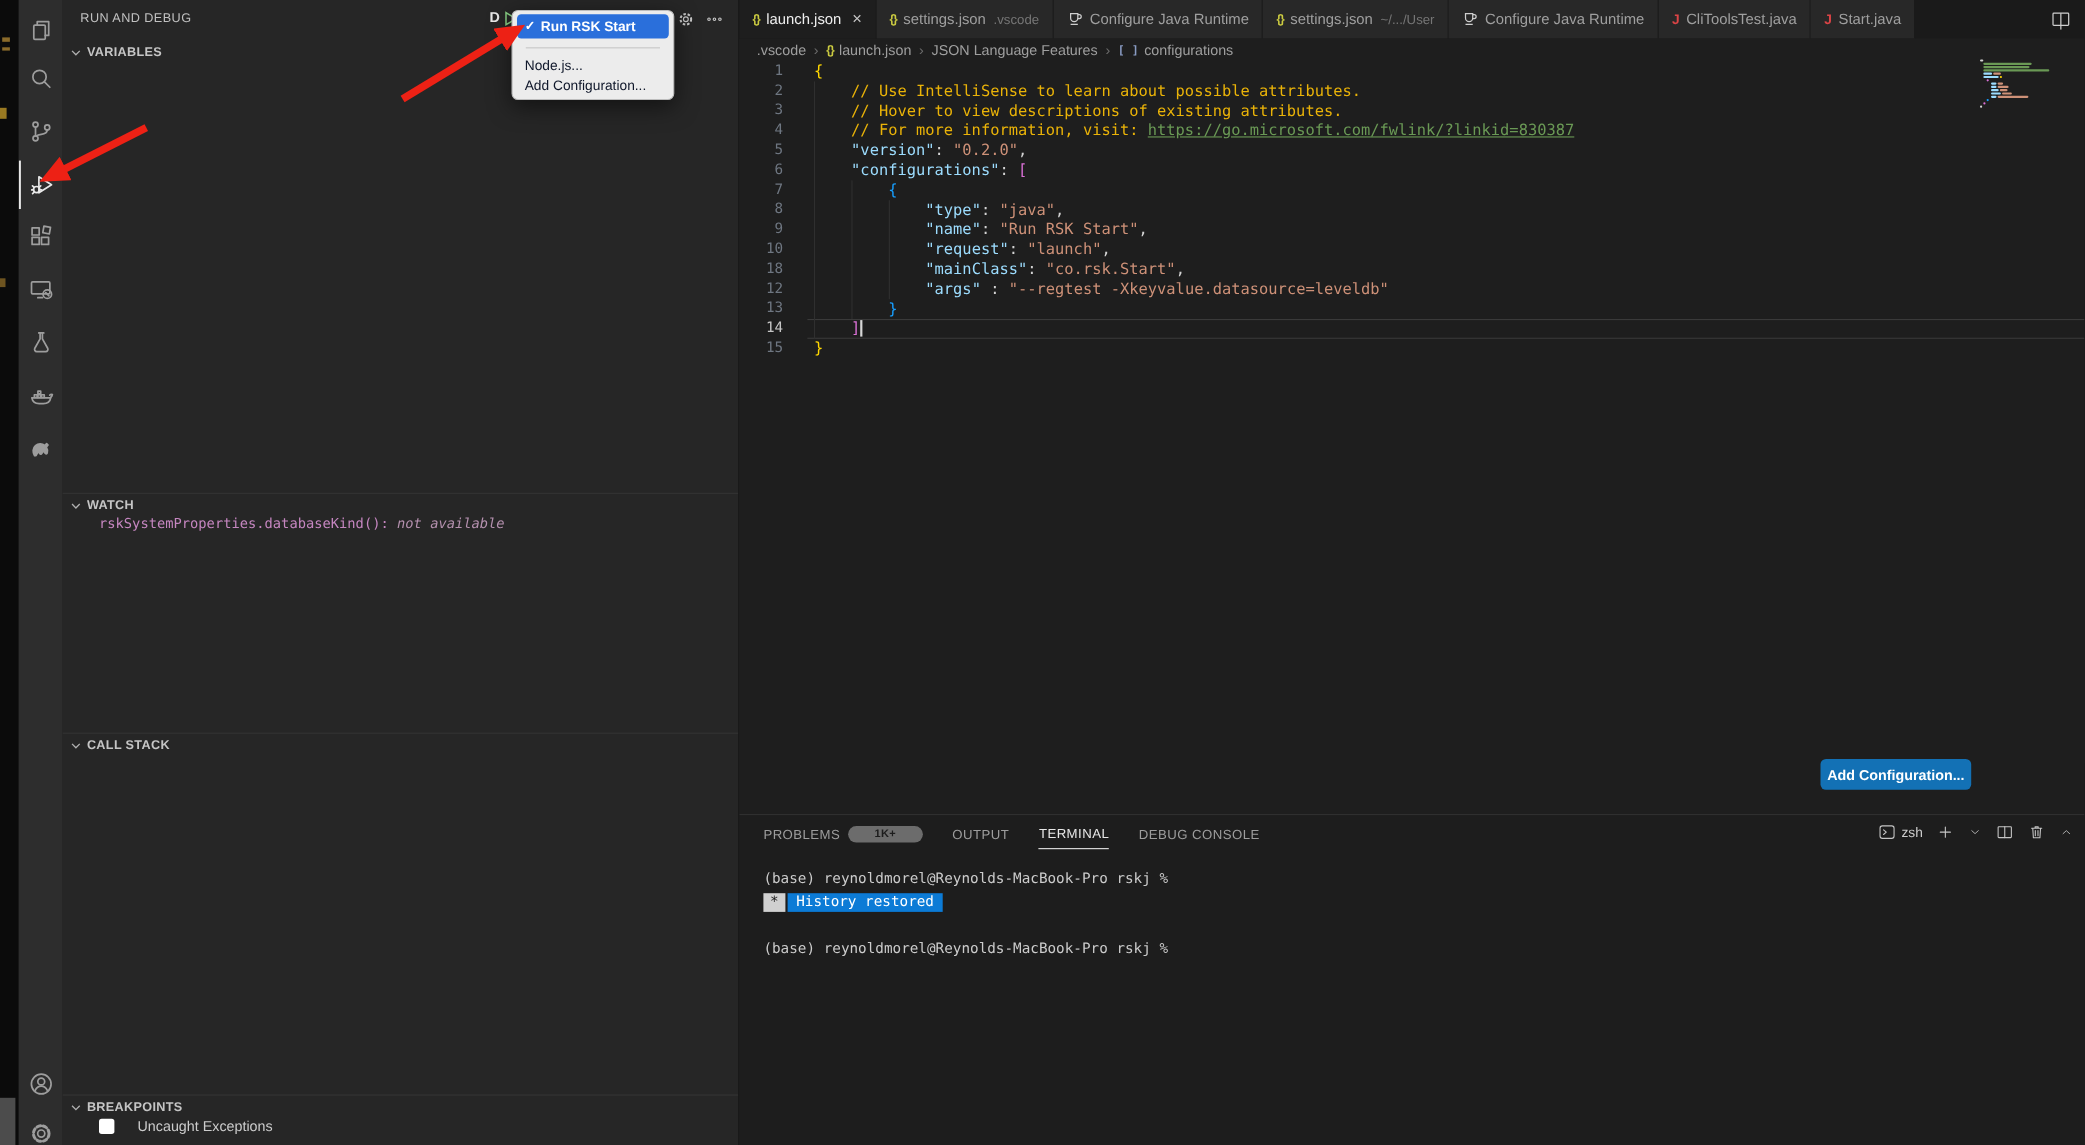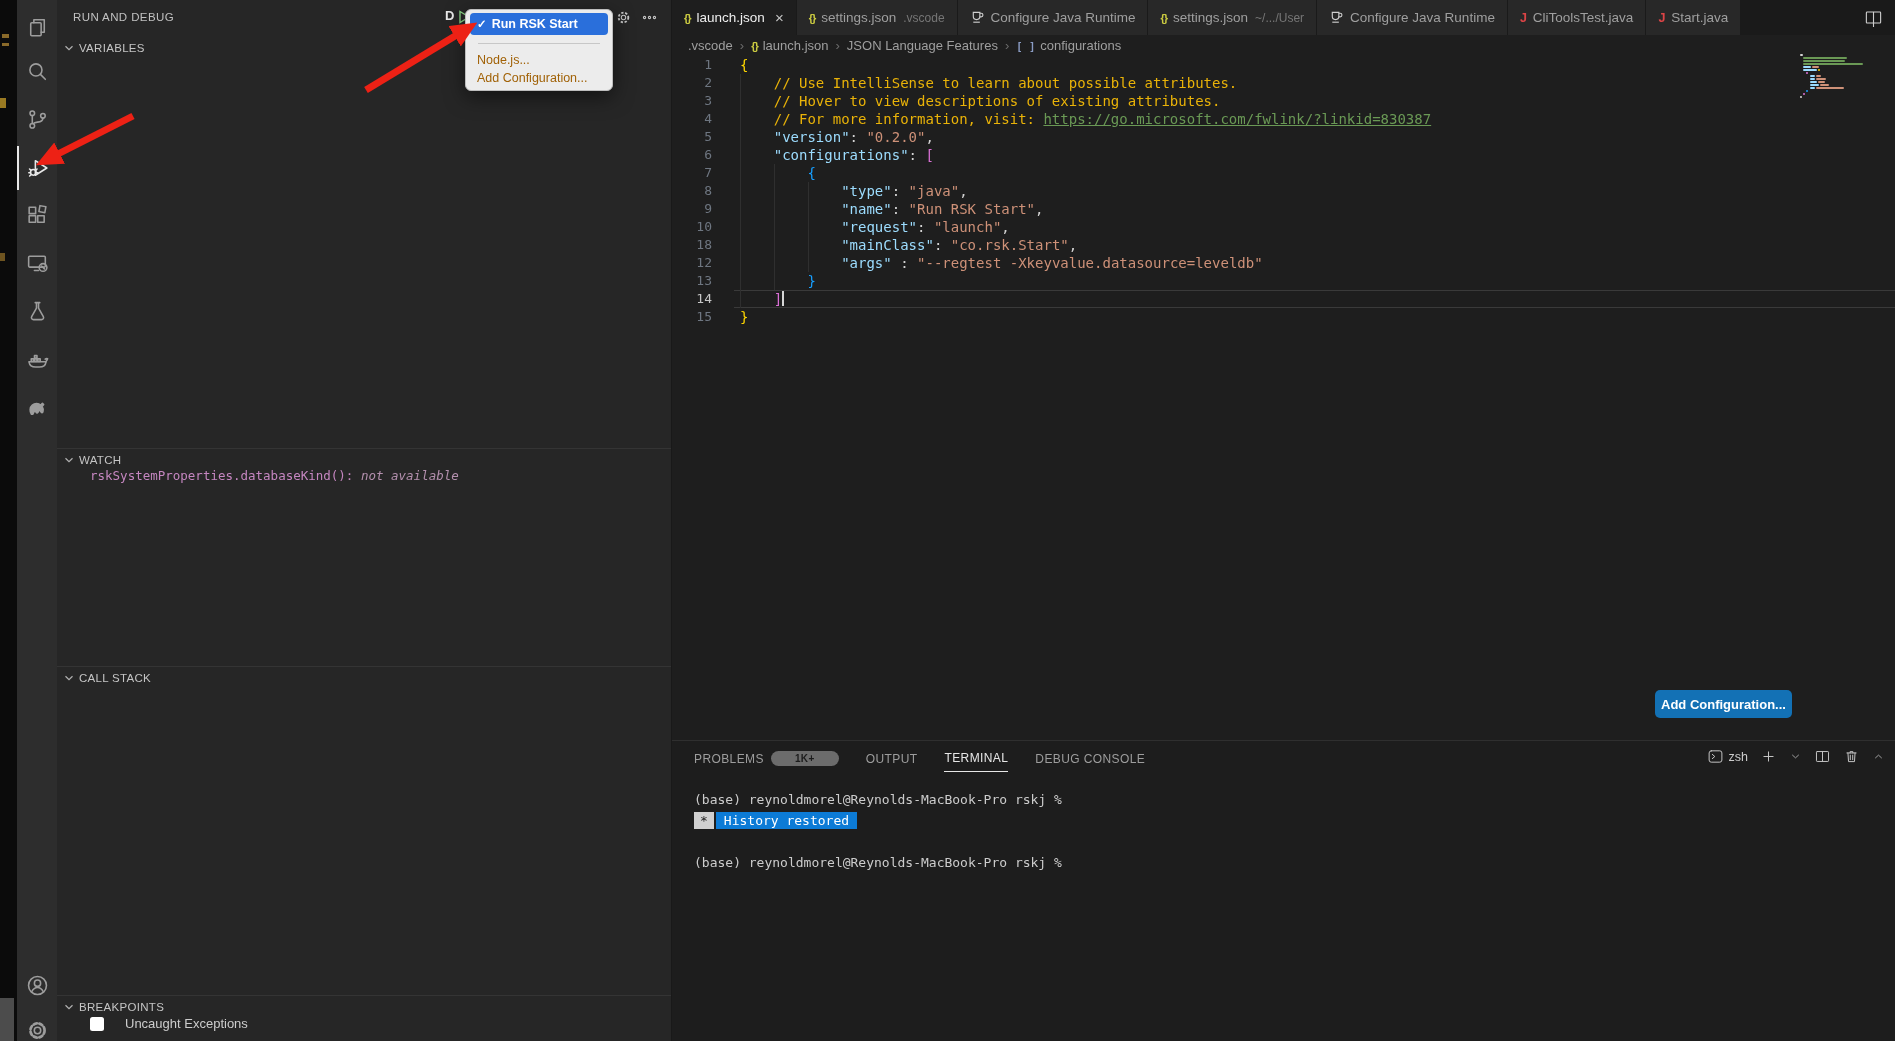--- a/index.html
+++ b/index.html
@@ -24,21 +24,21 @@
   .sb-title { position:absolute; left:16px; top:11px; font-size:11.5px; letter-spacing:.4px; color:#c0c0c0; }
   .sb-frag { position:absolute; left:388px; top:8px; font-size:13px; font-weight:bold; color:#e8e8e8; }
   .sb-play { position:absolute; left:399px; top:9px; color:#89d185; }
   .sb-play svg { width:16px; height:16px; fill:none; stroke:currentColor; stroke-width:1.4; }
   .sb-gear, .sb-dots { position:absolute; top:9px; color:#c5c5c5; cursor:pointer; }
   .sb-gear { left:558px; } .sb-dots { left:584px; }
   .sb-gear svg, .sb-dots svg { width:17px; height:17px; fill:none; stroke:currentColor; stroke-width:1.5; }
   .section-head { position:absolute; left:0; width:100%; height:19px; display:flex; align-items:center; cursor:pointer; color:#c5c5c5; }
   .section-head .chev { margin-left:5px; margin-right:3px; color:#b0b0b0; }
   .section-head .chev svg { width:14px; height:14px; fill:none; stroke:currentColor; stroke-width:1.4; }
-  .section-head .sec-label { font-size:11.5px; font-weight:normal; letter-spacing:.3px; }
+  .section-head .sec-label { font-size:11.5px; font-weight:bold; letter-spacing:.3px; }
   .sec-divider { position:absolute; left:0; width:100%; height:0; border-top:1px solid #343434; }
   .watch-item { position:absolute; left:33px; top:468px; font-family:"DejaVu Sans Mono", monospace; font-size:12.5px; color:#c586c0; }
   .watch-item .notavail { font-style:italic; color:#b490ae; }
   .bp-row { position:absolute; left:33px; top:1016px; display:flex; align-items:center; gap:21px; }
   .bp-check { width:14px; height:14px; background:#ffffff; border-radius:2.5px; cursor:pointer; }
   .bp-label { font-size:13px; color:#cccccc; }
 
   
   .editor-area { position:absolute; left:672px; top:0; width:1223px; height:740px; background:#1e1e1e; z-index:2; }
   .tabbar { position:absolute; left:0; top:0; width:100%; height:35px; background:#1a1a1a; display:flex; overflow:hidden; }
@@ -91,21 +91,21 @@
   .pa-item svg { width:17px; height:17px; fill:none; stroke:currentColor; stroke-width:1.4; stroke-linecap:round; stroke-linejoin:round; }
   .shell-label { font-size:12.5px; color:#cccccc; }
   .terminal { position:absolute; left:22px; top:48px; font-family:"DejaVu Sans Mono", monospace; font-size:13px; color:#cccccc; }
   .t-row { height:21px; line-height:21px; white-space:pre; }
   .t-star { background:#d0d0d0; color:#1e1e1e; padding:1px 6px; }
   .t-hist { background:#0c7bd6; color:#ffffff; padding:1px 8px; margin-left:2px; }
 
   
   .popup-menu { position:absolute; left:465px; top:9px; width:148px; background:#ececec; border:1px solid #bdbdbd; border-radius:6px;
     box-shadow:0 6px 20px rgba(0,0,0,.5); z-index:40; padding:3px 4px; }
-  .menu-item { height:18px; line-height:18px; font-size:12.5px; color:#a16207; padding:0 7px; border-radius:4px; cursor:pointer; display:flex; align-items:center; }
+  .menu-item { height:18px; line-height:18px; font-size:12.5px; color:#0f172a; padding:0 7px; border-radius:4px; cursor:pointer; display:flex; align-items:center; }
   .menu-item.selected { background:#2a6fdb; color:#ffffff; height:22px; line-height:22px; font-weight:bold; }
   .menu-item .check { margin-right:5px; font-size:11.5px; }
   .menu-sep { height:1px; background:#c7c7c7; margin:8px 8px 7px 8px; }
 
   
   .annotations { position:absolute; left:0; top:0; width:1895px; height:1041px; z-index:60; pointer-events:none; }
 </style>
 </head>
 <body>
 

